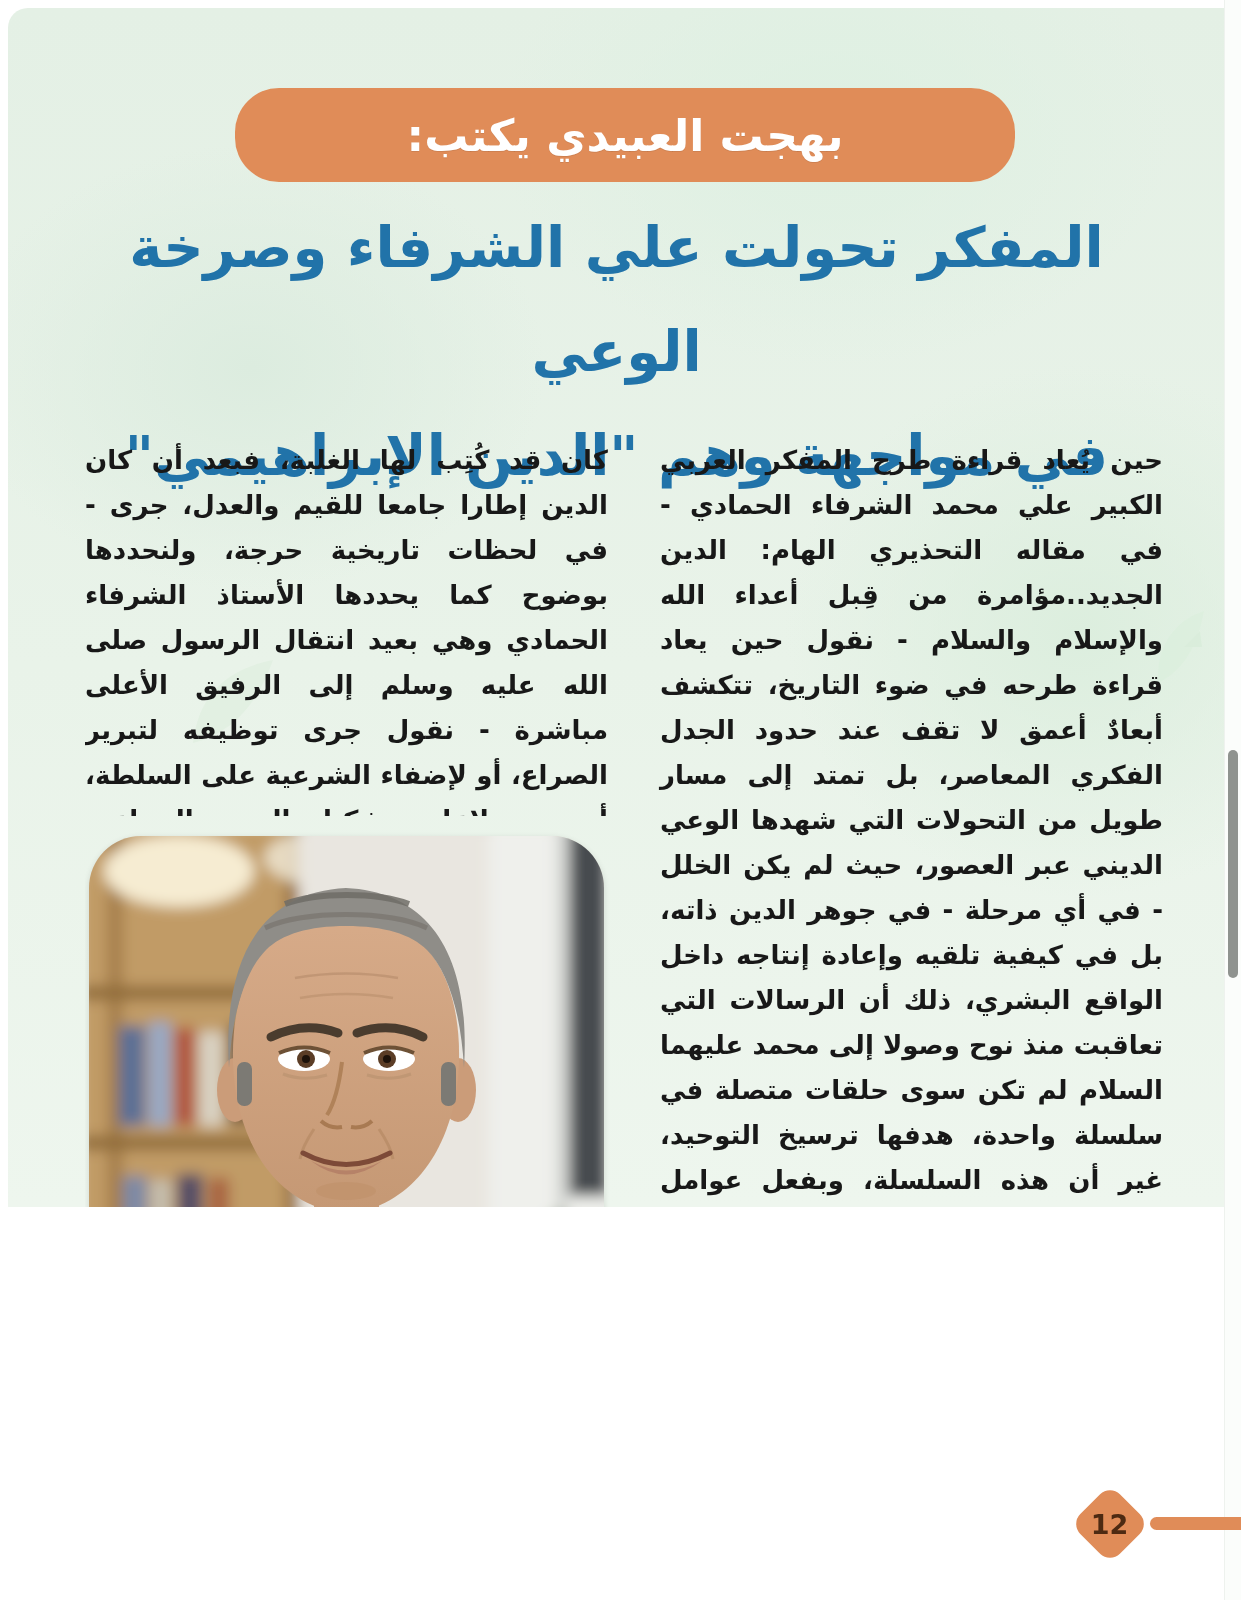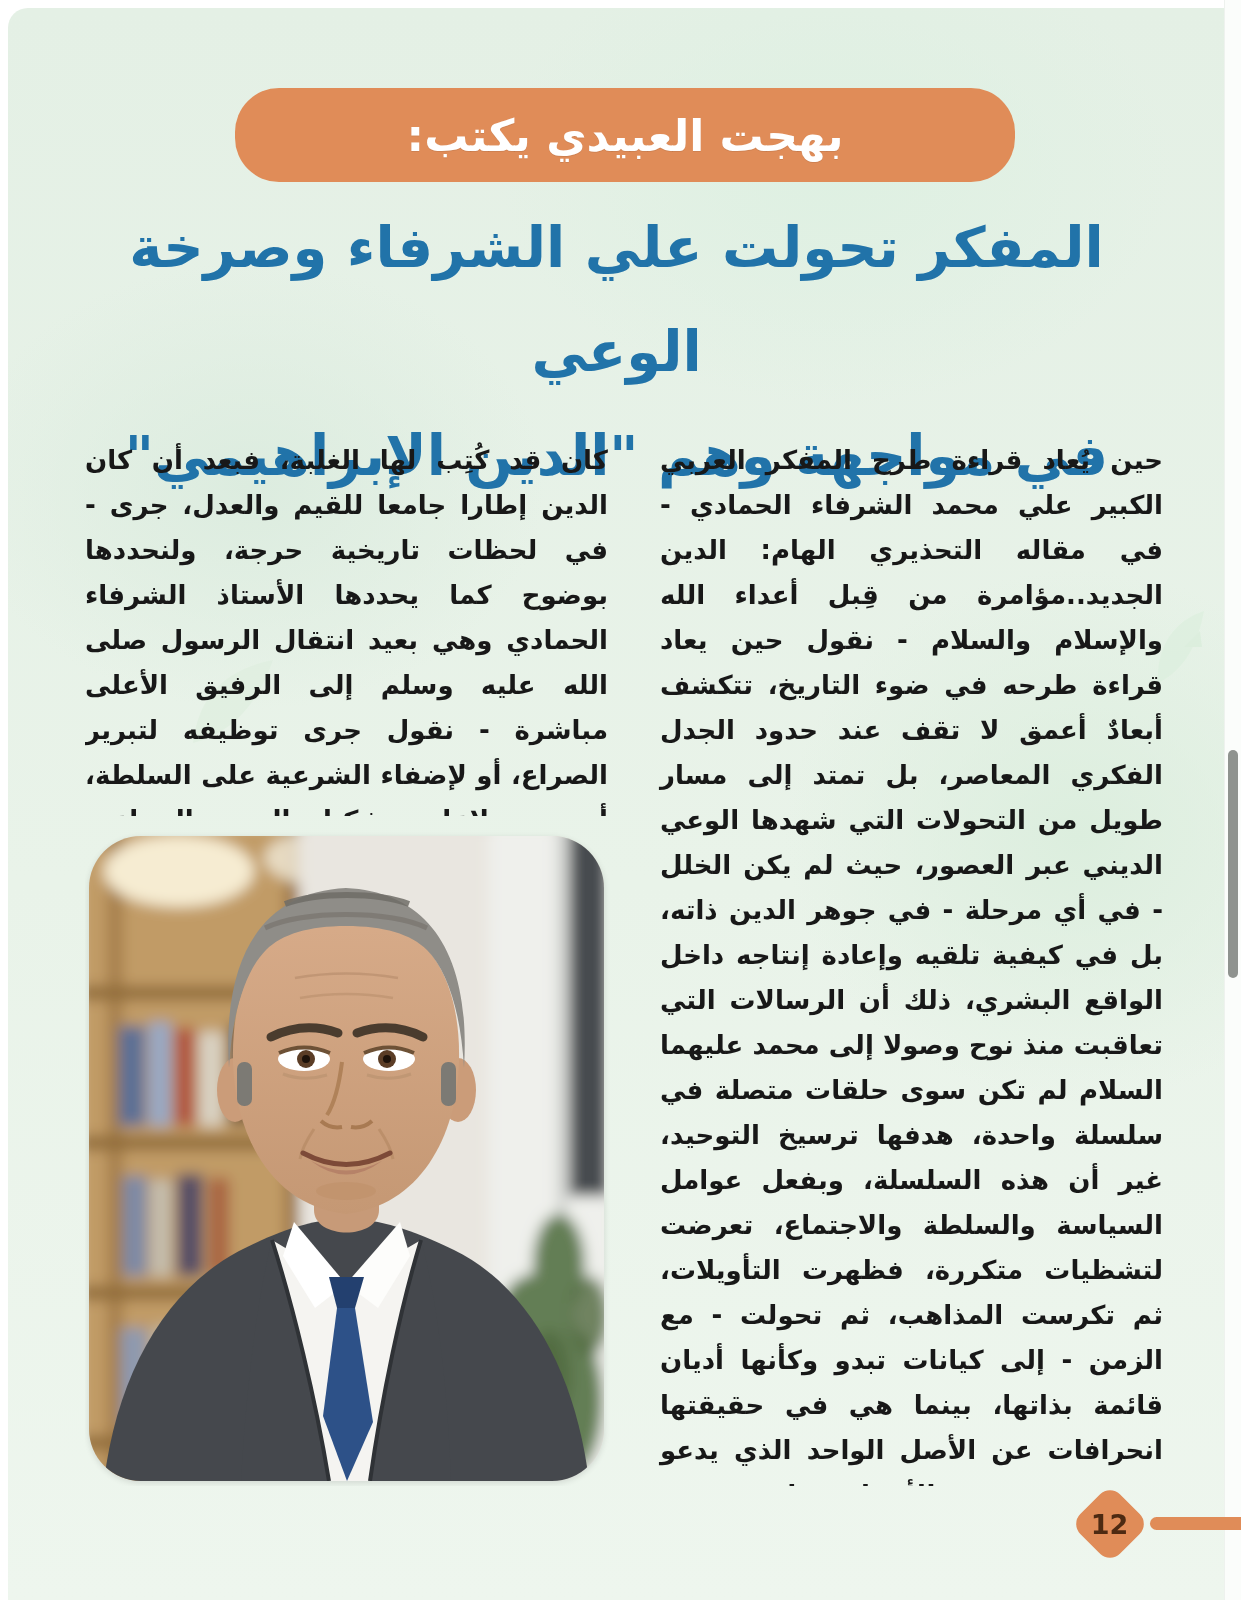--- a/index.html
+++ b/index.html
@@ -3,21 +3,21 @@
 <meta charset="utf-8">
 <style>
   html,body{margin:0;padding:0;}
   body{
     width:1241px;height:1600px;position:relative;overflow:hidden;
     background:#ffffff;
     font-family:"DejaVu Sans",sans-serif;
   }
   
   .page{
-    position:absolute;left:8px;top:8px;width:1217px;height:1592px;
+    position:absolute;left:8px;top:8px;width:1217px;height:1199px;
     border-top-left-radius:20px;
     background:
       radial-gradient(420px 320px at 20% 30%, #dcecdf 0%, rgba(220,236,223,0) 70%),
       radial-gradient(480px 340px at 68% 10%, #def0e2 0%, rgba(222,240,226,0) 70%),
       radial-gradient(420px 380px at 88% 52%, #dceede 0%, rgba(220,238,222,0) 70%),
       linear-gradient(180deg,#e4f0e5 0%,#e9f3e9 55%,#eef6ee 100%);
     overflow:hidden;
   }
   .leaf-mark{position:absolute;opacity:.55;}
   

